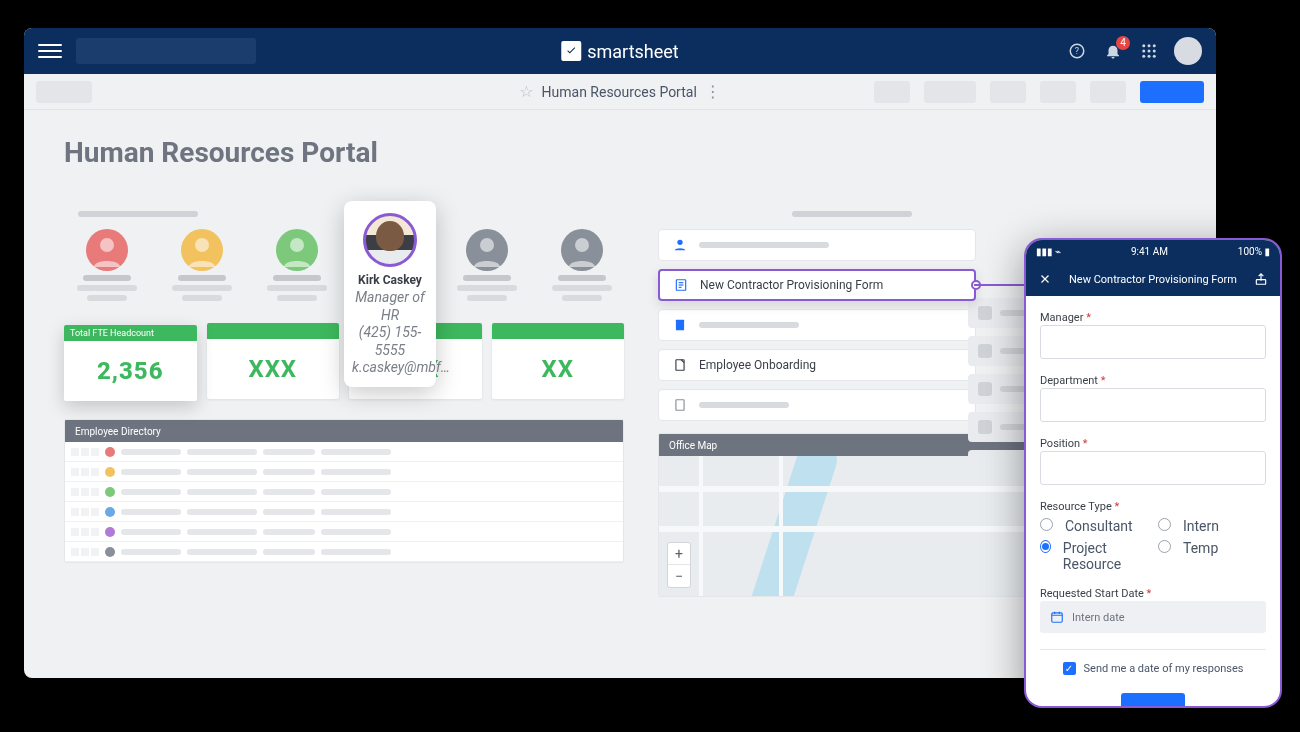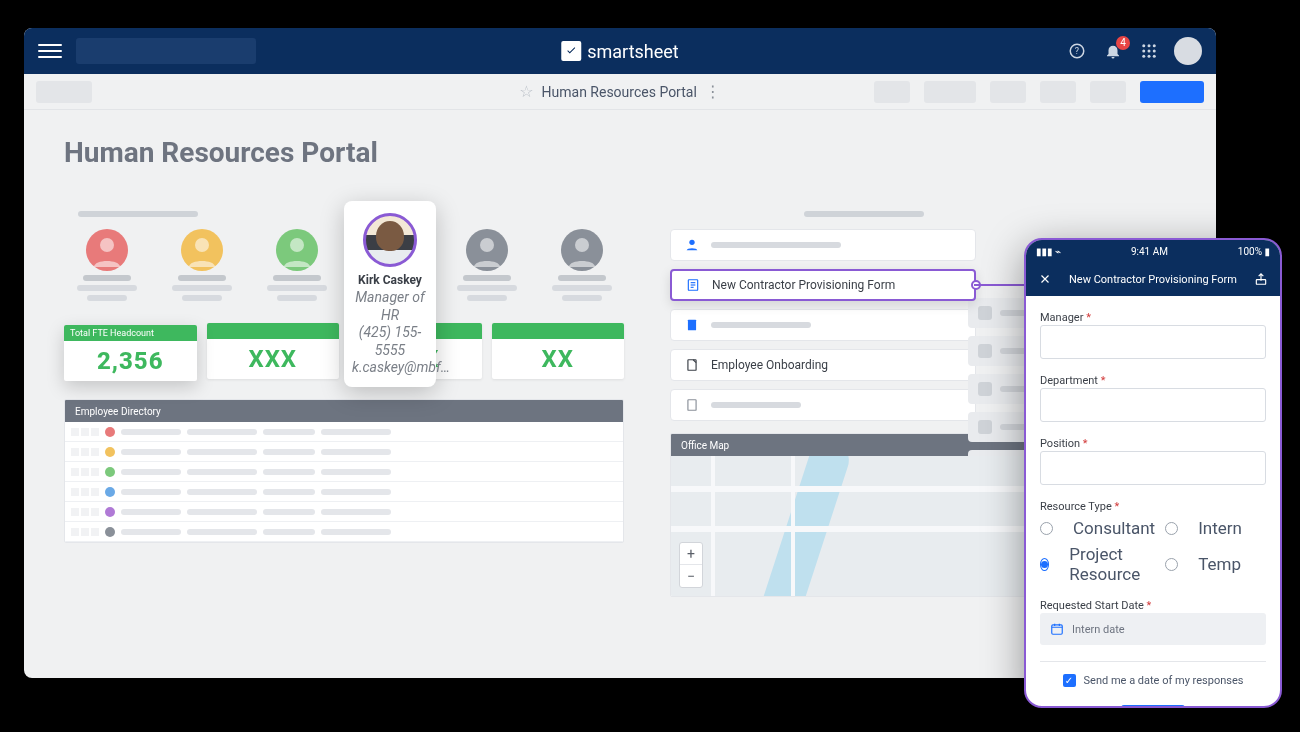--- a/index.html
+++ b/index.html
@@ -30,21 +30,21 @@
 .subbar-right { margin-left: auto; display: flex; gap: 6px; }
 .subbar-right .ghostbtn { width: 36px; height: 22px; background: #e3e5e8; border-radius: 3px; }
 .subbar-right .ghostbtn.wide { width: 52px; }
 .subbar-right .bluebtn { width: 64px; height: 22px; background: #1d6fff; border-radius: 3px; }
 
 
 .content { padding: 26px 40px; }
 .page-title { font-size: 28px; font-weight: 700; color: #6e7480; }
 
 
-.dash { display: flex; gap: 46px; margin-top: 36px; }
+.dash { display: flex; gap: 34px; margin-top: 36px; }
 .col-left { flex: 0 0 560px; }
 .col-right { flex: 1; }
 
 
 .card-head { height: 18px; display: flex; align-items: center; padding: 0 14px; margin-bottom: 6px; }
 .card-head .bar { height: 6px; border-radius: 3px; background: #cfd3d8; }
 .people-row { display: flex; gap: 10px; position: relative; }
 .person { flex: 1; display: flex; flex-direction: column; align-items: center; gap: 4px; }
 .avatar-big { width: 42px; height: 42px; border-radius: 50%; position: relative; }
 .avatar-big svg { width: 42px; height: 42px; }
@@ -57,21 +57,21 @@
 .popover { position: absolute; left: 280px; top: -28px; width: 92px; background: #fff; border-radius: 8px; box-shadow: 0 6px 24px rgba(0,0,0,.22); padding: 12px 8px 10px; text-align: center; }
 .popover .photo { width: 54px; height: 54px; border-radius: 50%; margin: 0 auto 6px; border: 3px solid #8a5ad4; overflow: hidden; background: linear-gradient(180deg,#f3e8d6 0 40%, #3b3e45 40% 70%, #e8ecef 70%); position: relative; }
 .popover .photo::before { content:""; position:absolute; top:5px; left:50%; transform:translateX(-50%); width:28px; height:30px; background:#7a5a42; border-radius:50% 50% 45% 45%; }
 .popover h4 { font-size: 12px; color: #3a3f47; font-weight: 700; margin-bottom: 2px; }
 .popover .meta { font-size: 14px; color: #7a7f87; font-style: italic; line-height: 1.25; }
 
 
 .kpis { display: flex; gap: 10px; margin-top: 22px; }
 .kpi { flex: 1; background: #fff; border-radius: 2px; box-shadow: 0 1px 3px rgba(0,0,0,.08); overflow: hidden; }
 .kpi .head { height: 16px; background: #3eb85e; color: #fff; font-size: 9px; padding: 0 6px; display: flex; align-items: center; white-space: nowrap; }
-.kpi .val { height: 40px; display: flex; align-items: center; justify-content: center; color: #3eb85e; font-size: 24px; font-weight: 700; letter-spacing: 1px; }
+.kpi .val { height: 60px; display: flex; align-items: center; justify-content: center; color: #3eb85e; font-size: 24px; font-weight: 700; letter-spacing: 1px; }
 .kpi.first .val { font-weight: 800; }
 .kpi.first { box-shadow: 0 6px 18px rgba(0,0,0,.18); position: relative; top: 2px; }
 
 
 .panel { margin-top: 20px; background: #fff; border: 1px solid #e4e6ea; border-radius: 2px; overflow: hidden; }
 .panel .phead { height: 22px; background: #6d7480; color: #fff; font-size: 10px; display: flex; align-items: center; padding: 0 10px; }
 .grid { width: 100%; }
 .grow { display: flex; height: 20px; align-items: center; border-bottom: 1px solid #eef0f3; padding: 0 6px; gap: 6px; }
 .grow .sqs { display: flex; gap: 2px; }
 .grow .sq { width: 8px; height: 8px; background: #f1f2f4; }
@@ -113,21 +113,21 @@
 .phone { position: absolute; right: 18px; top: 238px; width: 258px; height: 470px; border-radius: 18px; background: #fff; border: 2px solid #8a5ad4; overflow: hidden; box-shadow: 0 10px 40px rgba(0,0,0,.4); }
 .phone .statusbar { height: 22px; background: #0b2e5e; color: #fff; display: flex; align-items: center; justify-content: space-between; padding: 0 10px; font-size: 10px; }
 .phone .navbar { height: 34px; background: #0b2e5e; color: #fff; display: flex; align-items: center; padding: 0 10px; gap: 8px; }
 .phone .navbar .title { flex: 1; text-align: center; font-size: 11px; }
 .phone .closebtn, .phone .sharebtn { width: 18px; height: 18px; display: flex; align-items: center; justify-content: center; cursor: pointer; }
 .phone .form { padding: 10px 14px; display: flex; flex-direction: column; gap: 10px; }
 .phone label { font-size: 11px; color: #3a3f47; }
 .phone label .req { color: #d23b3b; }
 .phone .input { height: 34px; border: 1px solid #d8dce2; border-radius: 3px; background: #fff; }
 .phone .radios { display: grid; grid-template-columns: 1fr 1fr; gap: 6px 10px; margin-top: 4px; }
-.phone .radio { display: flex; align-items: center; gap: 20px; font-size: 17px; color: #4a5568; }
+.phone .radio { display: flex; align-items: flex-start; gap: 12px; font-size: 14px; color: #4a5568; }
 .phone .radio .r { width: 13px; height: 13px; border: 1.5px solid #9aa2ac; border-radius: 50%; display: flex; align-items: center; justify-content: center; }
 .phone .radio.checked .r { border-color: #1d6fff; }
 .phone .radio.checked .r::after { content:""; width:7px; height:7px; background:#1d6fff; border-radius:50%; }
 .phone .datein { height: 32px; background: #eef0f3; border-radius: 3px; display: flex; align-items: center; gap: 8px; padding: 0 10px; color: #6e7480; font-size: 11px; }
 .phone .datein svg { width:14px; height:14px; }
 .phone .divider { height:1px; background:#e4e6ea; margin: 6px 0 2px; }
 .phone .copyrow { display:flex; align-items:center; gap:8px; font-size:11px; color:#4a5568; justify-content: center; }
 .phone .checkbox { width:13px; height:13px; background:#1d6fff; border-radius:2px; display:flex; align-items:center; justify-content:center; color:#fff; font-size:10px; }
 .phone .submit { width: 64px; height: 22px; background:#1d6fff; border-radius:3px; margin: 8px auto 0; }
 

